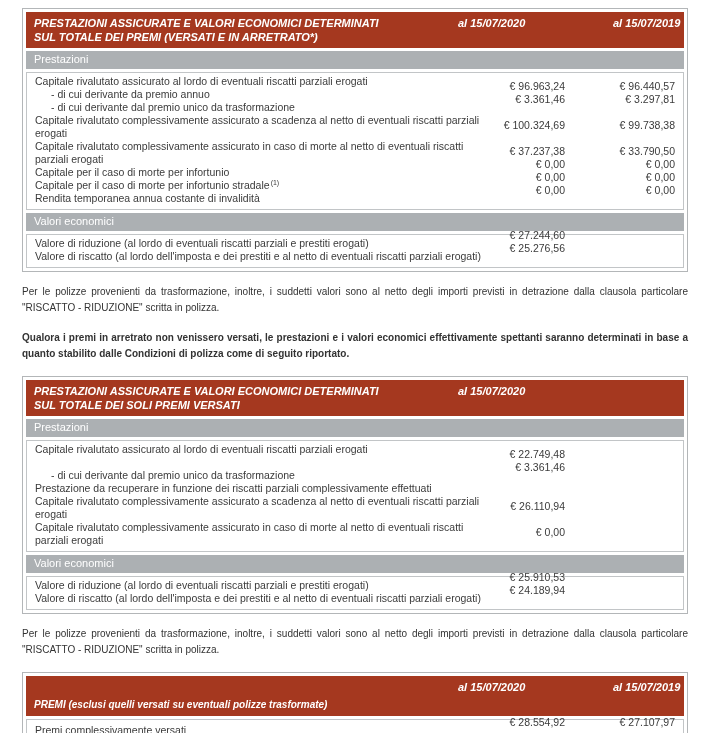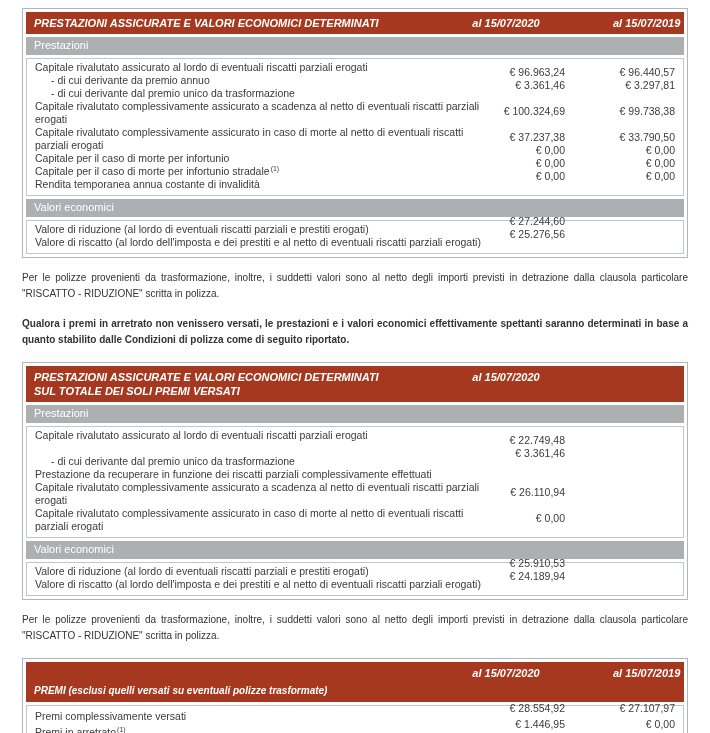--- a/index.html
+++ b/index.html
@@ -27,21 +27,21 @@
   .tbl-header{
     background:var(--header-red);
     color:#fff;
     font-weight:bold;font-style:italic;
     font-size:11px;line-height:14px;
     display:flex;align-items:flex-start;
     padding:4px 6px 4px 8px;
     gap:12px;
   }
   .tbl-header .title{flex:1;padding-right:8px;}
-  .tbl-header .colh{text-align:center;white-space:nowrap;padding-top:0;}
+  .tbl-header .colh{text-align:left;white-space:nowrap;padding-top:0;}
   .tbl-header .colh.c20{width:96px;}
   .tbl-header .colh.c19{width:112px;padding-left:47px;}
   .band{
     background:var(--band-gray);
     color:#fff;
     font-size:11px;line-height:13px;
     padding:2px 8px 3px 8px;
     margin-top:3px;
   }
   .rows{
@@ -76,20 +76,21 @@
 </style>
 </head>
 <body>
 
 <div class="page">
 
   <div class="tbl">
     <div class="tbl-header">
       <div class="title">
         <div>PRESTAZIONI ASSICURATE E VALORI ECONOMICI DETERMINATI</div>
+        <div>SUL TOTALE DEI PREMI (VERSATI E IN ARRETRATO*)</div>
       </div>
       <div class="colh c20">al 15/07/2020</div>
       <div class="colh c19">al 15/07/2019</div>
     </div>
 
     <div class="band">Prestazioni</div>
 
     <div class="rows">
       <div class="row">
         <div class="lbl">Capitale rivalutato assicurato al lordo di eventuali riscatti parziali erogati</div>

